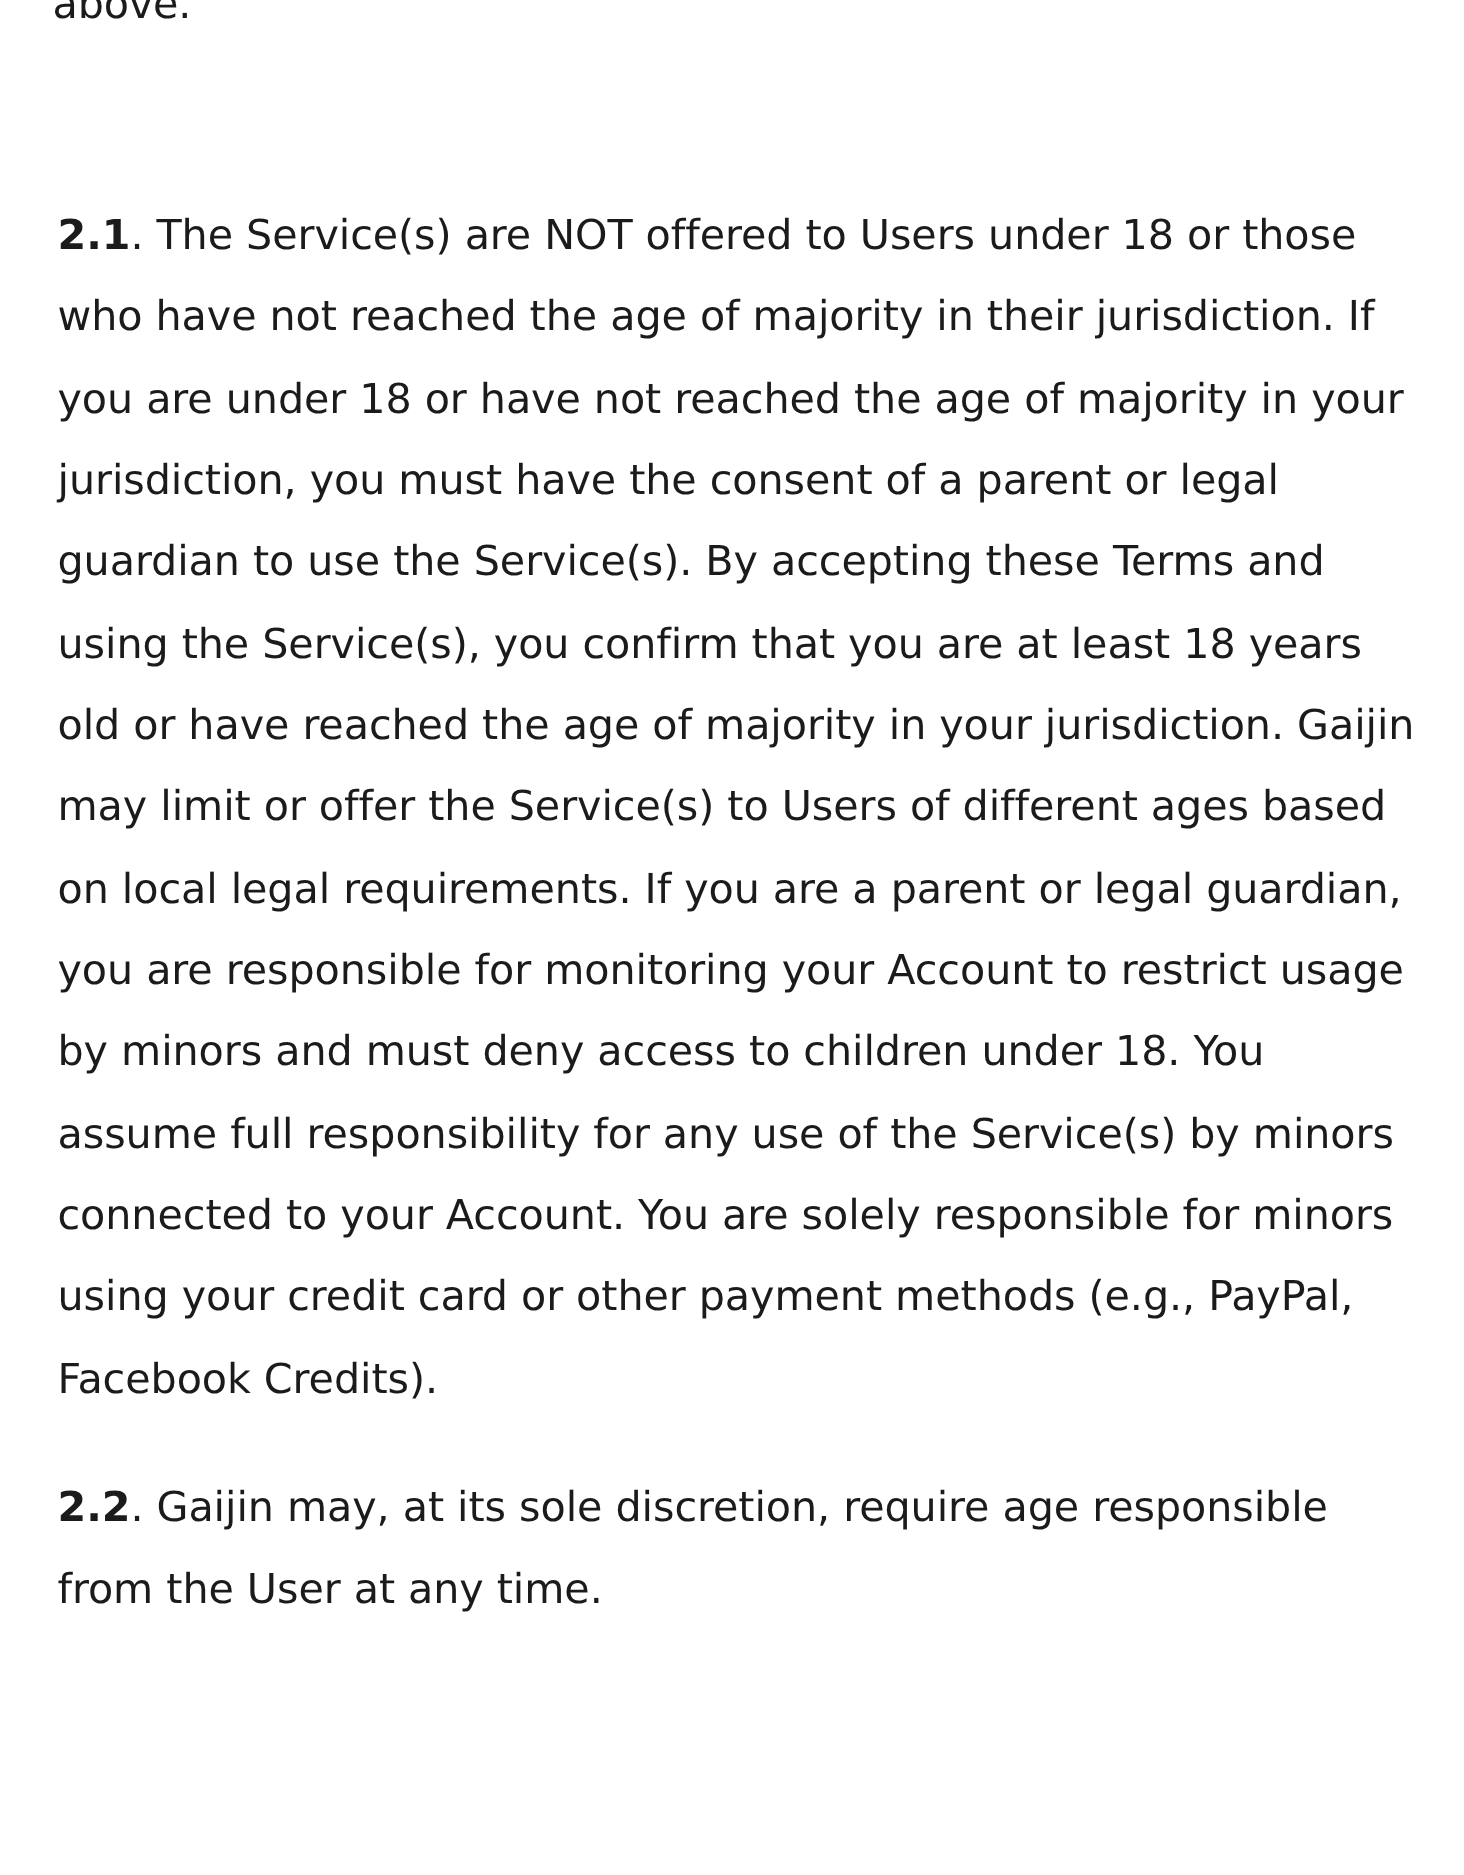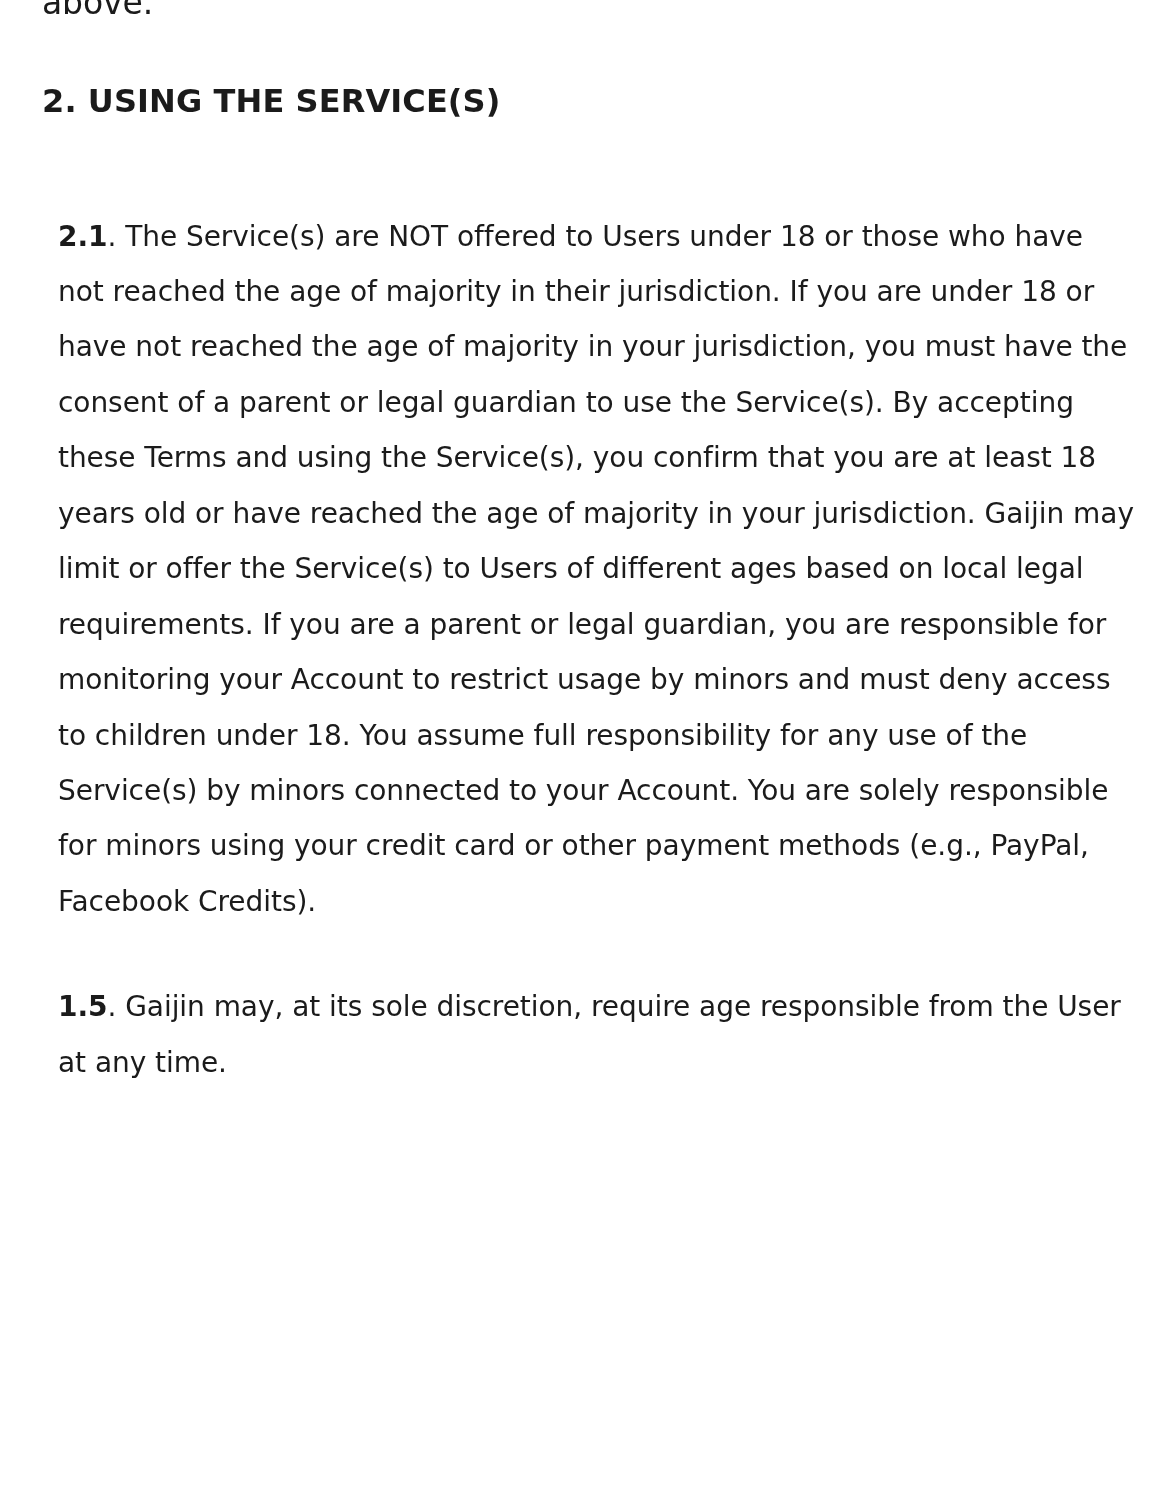--- a/index.html
+++ b/index.html
@@ -34,23 +34,23 @@
     font-size: 32px;
     font-weight: 700;
     line-height: 1.3;
     margin: 0;
     padding: 0;
     position: relative;
     top: 48px;
     letter-spacing: 0.1px;
   }
   p.para {
-    font-size: 28px;
+    font-size: 33px;
     line-height: 1.98;
-    margin: 16px;
+    margin: 4px;
     letter-spacing: -0.05px;
     text-align: left;
   }
   p.p1 {
     position: relative;
     top: 118px;
   }
   p.p2 {
     position: relative;
     top: 152px;
@@ -59,19 +59,18 @@
     font-weight: 700;
   }
 </style>
 </head>
 <body>
 
 <div class="page">
 
   <div class="clipped-line">above.</div>
 
-  <h2 class="section-heading"><span class="num">2</span><span>. USING THE SERVICE(S)</span></h2>
 
   <p class="para p1"><span class="num">2.1</span><span>. The Service(s) are NOT offered to Users under 18 or those who have not reached the age of majority in their jurisdiction. If you are under 18 or have not reached the age of majority in your jurisdiction, you must have the consent of a parent or legal guardian to use the Service(s). By accepting these Terms and using the Service(s), you confirm that you are at least 18 years old or have reached the age of majority in your jurisdiction. Gaijin may limit or offer the Service(s) to Users of different ages based on local legal requirements. If you are a parent or legal guardian, you are responsible for monitoring your Account to restrict usage by minors and must deny access to children under 18. You assume full responsibility for any use of the Service(s) by minors connected to your Account. You are solely responsible for minors using your credit card or other payment methods (e.g., PayPal, Facebook Credits).</span></p>
 
-  <p class="para p2"><span class="num">1.5</span><span>. Gaijin may, at its sole discretion, require age responsible from the User at any time.</span></p>
+  <p class="para p2"><span class="num">2.2</span><span>. Gaijin may, at its sole discretion, require age responsible from the User at any time.</span></p>
 
 </div>
 
 </body></html>

